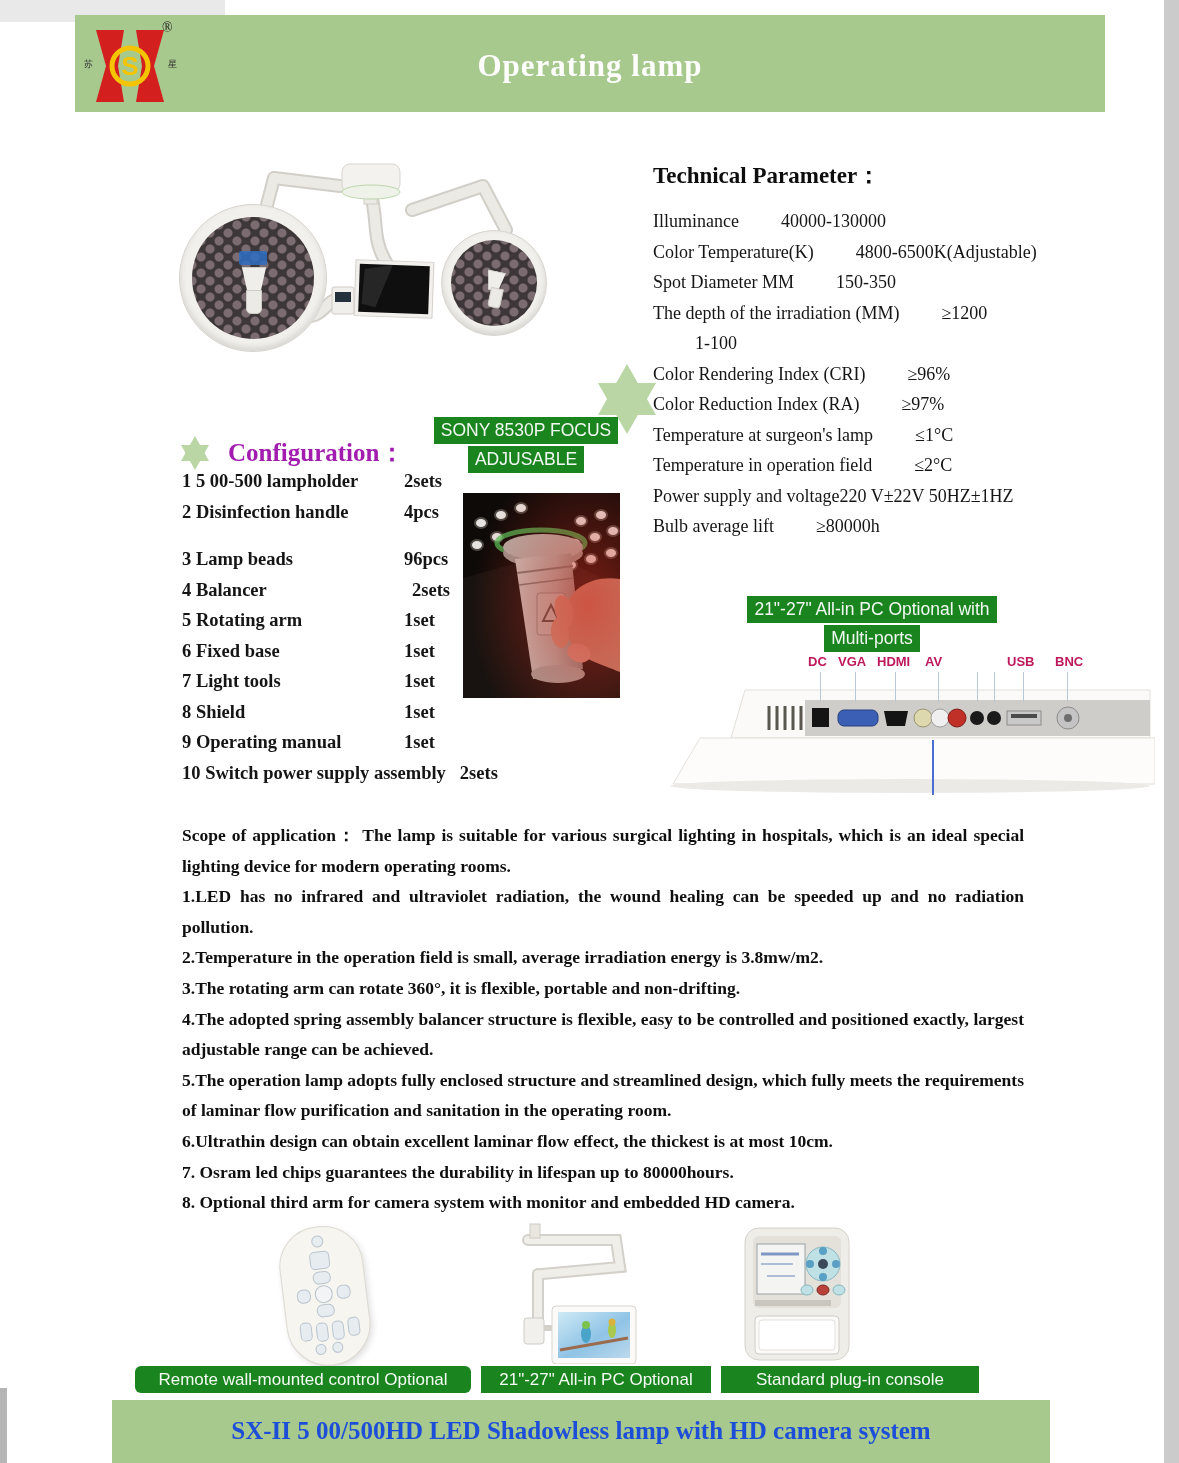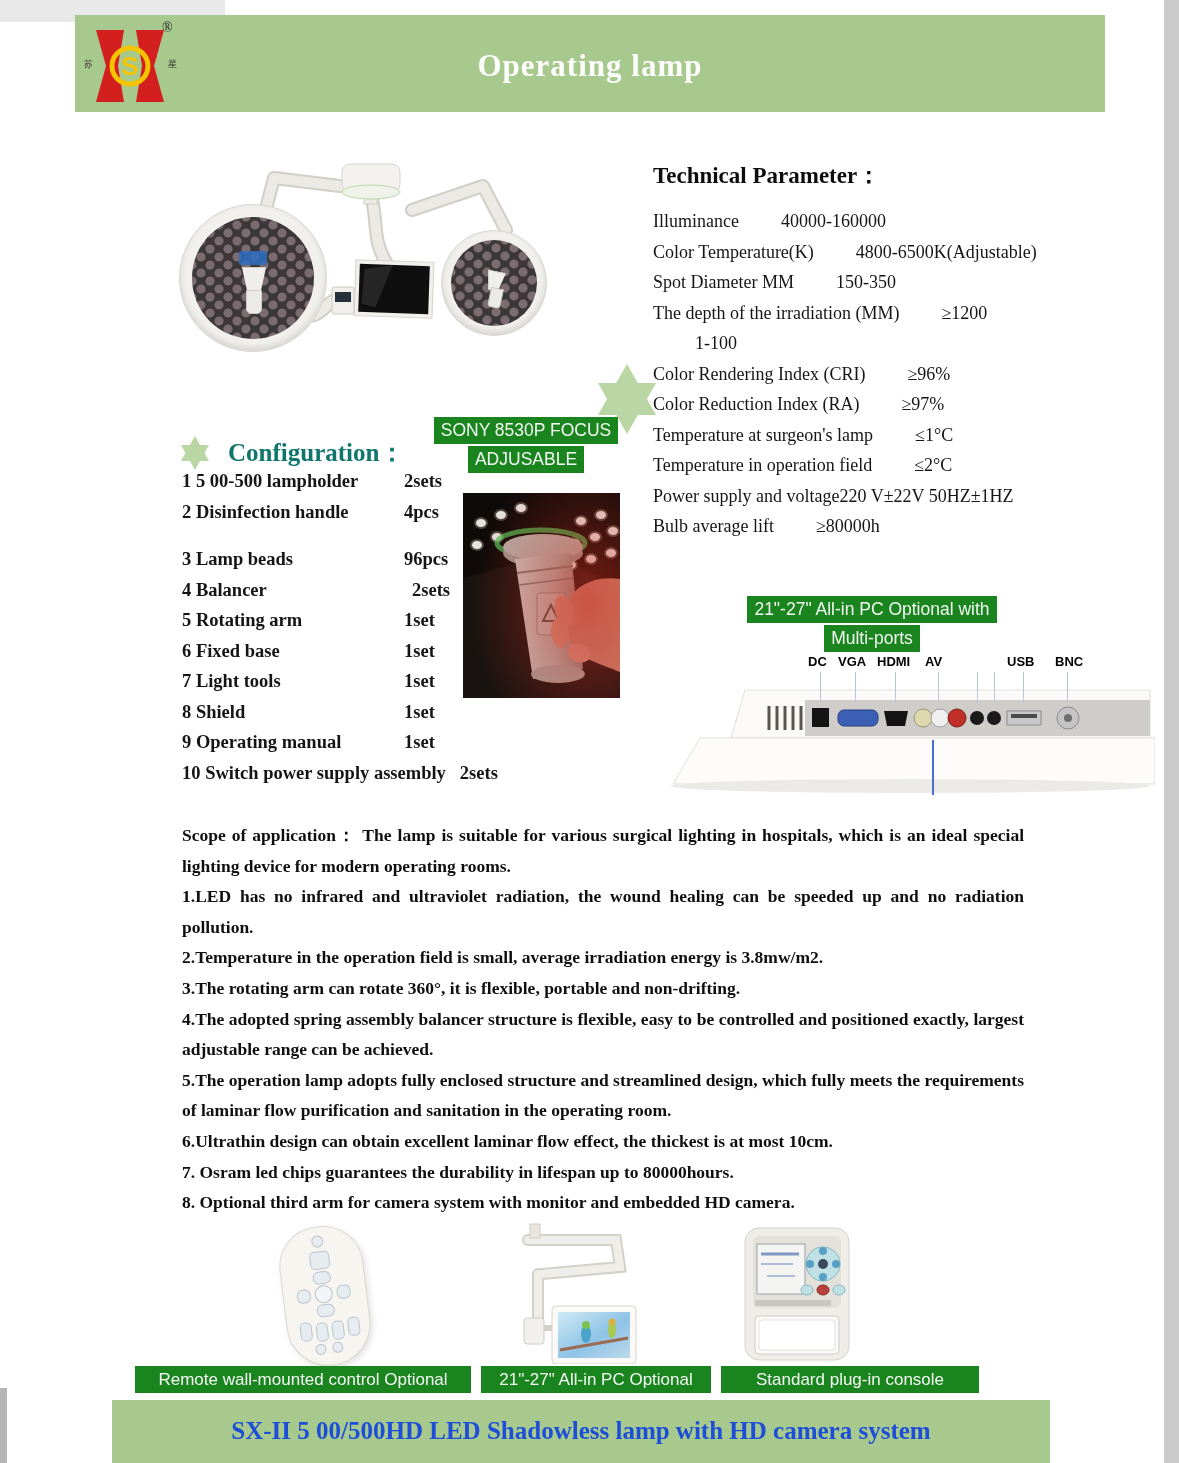--- a/index.html
+++ b/index.html
@@ -11,37 +11,37 @@
   .header-title{left:75px;top:48px;width:1030px;text-align:center;color:#fdfdfb;
     font-size:31px;font-weight:bold;letter-spacing:1px;}
   
   .logo{left:88px;top:26px;width:92px;height:80px;}
   
   .tech-heading{left:653px;top:160px;font-size:23px;font-weight:bold;color:#0d0d0d;}
   .tech-rows{left:653px;top:206px;width:470px;}
   .tech-row{display:flex;font-size:18px;line-height:30.5px;white-space:nowrap;}
   .tech-row .val{margin-left:42px;}
   
-  .config-heading{left:228px;top:436px;font-size:25px;font-weight:bold;color:#0f766e;}
+  .config-heading{left:228px;top:436px;font-size:25px;font-weight:bold;color:#a21caf;}
   .config-rows{left:182px;top:466px;width:452px;}
   .config-row{display:flex;font-size:18.5px;font-weight:bold;line-height:30.5px;white-space:nowrap;}
   .config-row .nm{flex:0 0 auto;min-width:208px;}
   .config-row .qty{margin-left:14px;}
   .config-row.gap-before{margin-top:17px;}
   
   .badge-col{display:flex;flex-direction:column;align-items:center;gap:2px;}
   .badge-line{background:#1a851e;color:#f2f8f2;font-family:"Liberation Sans",sans-serif;
     font-size:17.5px;line-height:27px;padding:0 7px;white-space:nowrap;}
   
   .scope{left:182px;top:820px;width:842px;}
   .scope p{margin:0;font-size:17.5px;font-weight:bold;line-height:30.6px;
     text-align:justify;color:#0f0f0f;}
   
   .port-label{position:absolute;font-family:"Liberation Sans",sans-serif;font-weight:bold;
-    font-size:13px;color:#000000;top:4px;}
+    font-size:13px;color:#be185d;top:4px;}
   .leader{position:absolute;width:1px;background:#b9c8d6;top:22px;height:30px;}
   
   .caption{background:#1a851e;color:#f4faf4;font-family:"Liberation Sans",sans-serif;
     font-size:17px;line-height:27px;text-align:center;height:27px;white-space:nowrap;}
   .bottom-bar{left:112px;top:1400px;width:938px;height:70px;background:#a7c98e;}
   .bottom-bar-text{left:112px;top:1417px;width:938px;text-align:center;color:#1d4ed8;
     font-size:25px;font-weight:bold;}
   
   .lampface{border-radius:50%;background-color:#3e3739;
     background-image:radial-gradient(circle,#7a6c70 4px,rgba(0,0,0,0) 5px),
@@ -118,21 +118,21 @@
       <div class="abs lampface" style="left:9px;top:9px;width:86px;height:86px;"></div>
       <div class="abs" style="left:41px;top:40px;width:22px;height:18px;background:#f0eeea;border:1px solid #cfcbc5;clip-path:polygon(12% 0,88% 0,70% 100%,30% 100%);transform:rotate(12deg);"></div>
       <div class="abs" style="left:47px;top:57px;width:11px;height:18px;background:#eceae6;border:1px solid #cfcbc5;border-radius:0 0 4px 4px;transform:rotate(12deg);"></div>
     </div>
   </div>
 
   <div class="abs tech-heading">Technical Parameter：</div>
   <div class="abs tech-rows">
     <div class="tech-row">
         <span>Illuminance</span>
-        <span class="val">40000-160000</span>
+        <span class="val">40000-130000</span>
       </div>
     <div class="tech-row">
         <span>Color Temperature(K)</span>
         <span class="val">4800-6500K(Adjustable)</span>
       </div>
     <div class="tech-row">
         <span>Spot Diameter MM</span>
         <span class="val">150-350</span>
       </div>
     <div class="tech-row">
@@ -400,20 +400,20 @@
       <circle cx="82" cy="40" r="5" fill="#3a4a58"></circle>
       <ellipse cx="66" cy="66" rx="6" ry="5" fill="#bfe0e4" stroke="#86b8c0"></ellipse>
       <ellipse cx="82" cy="66" rx="6" ry="5" fill="#b8413a" stroke="#7e2a24"></ellipse>
       <ellipse cx="98" cy="66" rx="6" ry="5" fill="#bfe0e4" stroke="#86b8c0"></ellipse>
       <rect x="14" y="76" width="76" height="6" fill="#c9c6bf"></rect>
       <rect x="14" y="92" width="84" height="38" rx="4" fill="#fbfaf8" stroke="#cfccc6"></rect>
       <rect x="18" y="96" width="76" height="30" rx="3" fill="#ffffff" stroke="#e4e1db"></rect>
     </svg>
   </div>
 
-  <div class="abs caption" style="left:135px;top:1366px;width:336px;">Remote wall-mounted control Optional</div>
+  <div class="abs caption" style="left:135px;top:1366px;width:336px;border-radius:6px;">Remote wall-mounted control Optional</div>
   <div class="abs caption" style="left:481px;top:1366px;width:230px;">21"-27" All-in PC Optional</div>
   <div class="abs caption" style="left:721px;top:1366px;width:258px;">Standard plug-in console</div>
 
   <div class="abs bottom-bar"></div>
   <div class="abs bottom-bar-text">SX-II 5 00/500HD LED Shadowless lamp with HD camera system</div>
 
 </div>
 
 </body></html>

